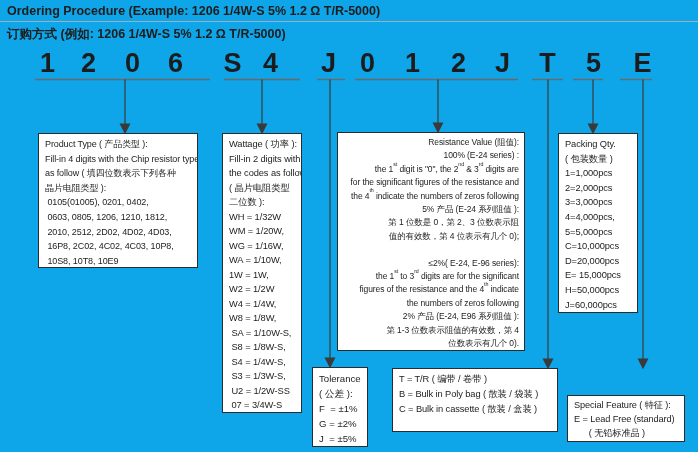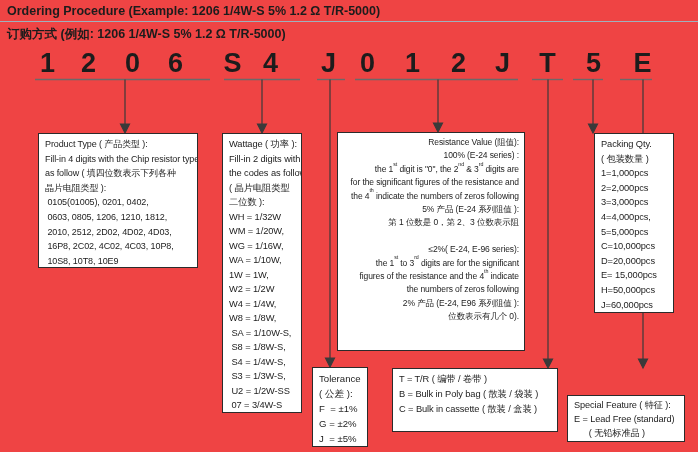--- a/index.html
+++ b/index.html
@@ -1,17 +1,17 @@
 <!DOCTYPE html>
 <html><head>
 <meta charset="utf-8">
 <style>
   html,body{margin:0;padding:0;background:#ffffff;}
   #canvas{
-    position:relative;width:698px;height:452px;background:#ef4444;
+    position:relative;width:698px;height:452px;background:#0ea5e9;
     font-family:"Liberation Sans","DejaVu Sans",sans-serif;
     color:#1c1c1c;overflow:hidden;
   }
   
   .title{position:absolute;left:7px;font-weight:bold;font-size:12.5px;letter-spacing:0;white-space:pre;}
   .title-en{top:4px;}
   .title-zh{top:26px;}
   .header-rule{position:absolute;left:0;top:21px;width:698px;height:0;border-top:1.6px solid #9fb0bc;}
   
   .pn-row{position:absolute;left:0;top:50px;width:698px;height:30px;}
@@ -33,21 +33,21 @@
   .box-product      {left:38px; top:133px;width:160px;height:135px;}
   .box-product .bline{font-size:9px;line-height:14.6px;letter-spacing:-0.1px;}
   .box-wattage      {left:222px;top:133px;width:80px; height:280px;}
   .box-wattage .bline{font-size:9.3px;line-height:14.5px;letter-spacing:-0.1px;}
   .box-resistance   {left:337px;top:132px;width:188px;height:219px;}
   .box-resistance .bline{font-size:8.5px;line-height:13.4px;letter-spacing:-0.1px;text-align:right;}
   .box-tolerance    {left:312px;top:367px;width:56px; height:80px;}
   .box-tolerance .bline{font-size:9.6px;line-height:15px;}
   .box-packing-type {left:392px;top:368px;width:166px;height:64px;}
   .box-packing-type .bline{font-size:9.3px;line-height:14.8px;letter-spacing:-0.1px;}
-  .box-packing-qty  {left:558px;top:133px;width:80px; height:180px;margin-left:36px;}
+  .box-packing-qty  {left:558px;top:133px;width:80px; height:180px;}
   .box-packing-qty .bline{font-size:9.3px;line-height:14.6px;letter-spacing:-0.1px;}
   .box-special      {left:567px;top:368px;width:118px;height:47px;margin-top:27px;}
   .box-special .bline{font-size:9.2px;line-height:13.8px;letter-spacing:-0.1px;}
 </style>
 </head>
 <body>
 
 <div id="canvas">
 
   <div class="title title-en">Ordering Procedure (Example: 1206 1/4W-S 5% 1.2 Ω T/R-5000)</div>
@@ -134,26 +134,28 @@
     </div>
 
   <div class="box box-resistance">
       <div class="bline">Resistance Value (阻值):</div>
       <div class="bline">100% (E-24 series) :</div>
       <div class="bline"> the 1<sup>st</sup> digit is "0", the 2<sup>nd</sup> &amp; 3<sup>rd</sup> digits are</div>
       <div class="bline"> for the significant figures of the resistance and</div>
       <div class="bline"> the 4<sup>th</sup> indicate the numbers of zeros following</div>
       <div class="bline">5% 产品 (E-24 系列阻值 ):</div>
       <div class="bline"> 第 1 位数是 0，第 2、3 位数表示阻</div>
+      <div class="bline"> 值的有效数，第 4 位表示有几个 0);</div>
       <div class="bline">&nbsp;</div>
       <div class="bline">≤2%( E-24, E-96 series):</div>
       <div class="bline"> the 1<sup>st</sup> to 3<sup>rd</sup> digits are for the significant</div>
       <div class="bline"> figures of the resistance and the 4<sup>th</sup> indicate</div>
       <div class="bline"> the numbers of zeros following</div>
       <div class="bline">2% 产品 (E-24, E96 系列阻值 ):</div>
+      <div class="bline"> 第 1-3 位数表示阻值的有效数，第 4</div>
       <div class="bline"> 位数表示有几个 0).</div>
     </div>
 
   <div class="box box-tolerance">
       <div class="bline">Tolerance</div>
       <div class="bline">( 公差 ):</div>
       <div class="bline">F  = ±1%</div>
       <div class="bline">G = ±2%</div>
       <div class="bline">J  = ±5%</div>
     </div>

